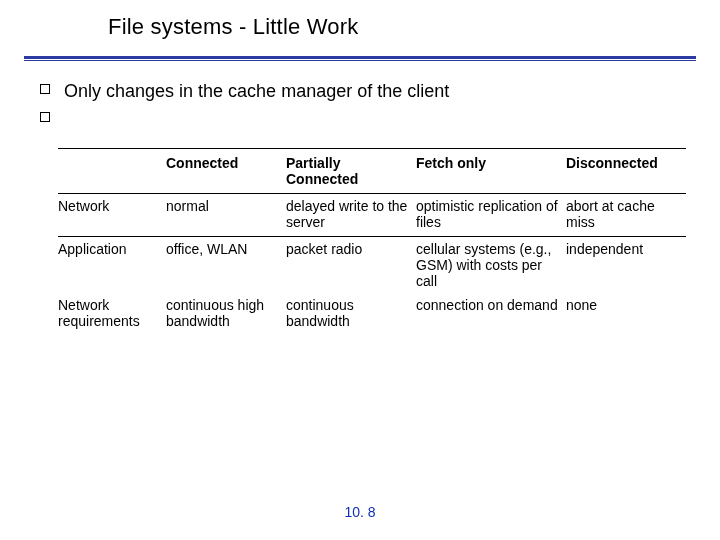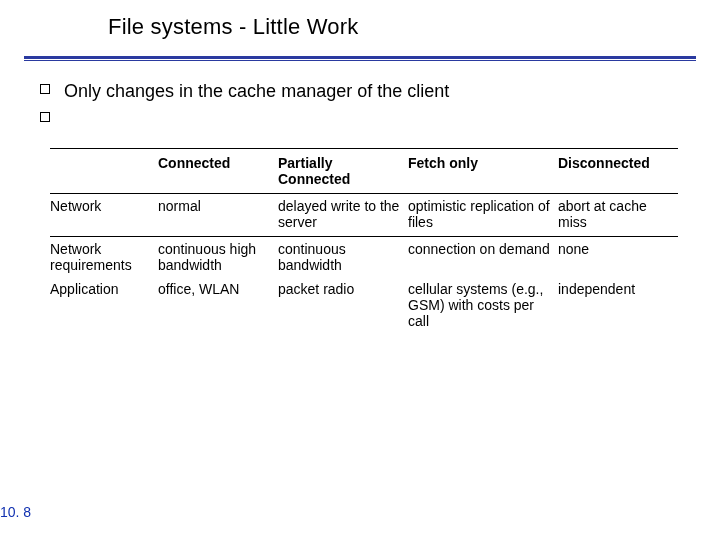--- a/index.html
+++ b/index.html
@@ -65,20 +65,21 @@
   .table-wrap {
     position: absolute;
     left: 50px;
     top: 148px;
     width: 628px;
   }
   table {
     border-collapse: collapse;
     width: 100%;
     font-size: 14px;
+    margin-left: 8px;
   }
   th, td {
     text-align: left;
     vertical-align: top;
     padding: 4px 6px 4px 0;
   }
   col.c0 { width: 108px; }
   col.c1 { width: 120px; }
   col.c2 { width: 130px; }
   col.c3 { width: 150px; }
@@ -95,20 +96,21 @@
     padding-bottom: 6px;
   }
   tbody td.rowhead {
     font-weight: normal;
   }
   .pagenum {
     position: absolute;
     left: 0;
     right: 0;
     bottom: 20px;
+    text-align: center;
     font-size: 14px;
     color: #1030b0;
   }
 </style>
 </head>
 <body>
 
 <div class="slide">
 
   <div class="title">File systems - Little Work</div>
@@ -148,32 +150,32 @@
       </thead>
       <tbody>
         <tr class="first">
           <td class="rowhead">Network</td>
           <td>normal</td>
           <td>delayed write to the server</td>
           <td>optimistic replication of files</td>
           <td>abort at cache miss</td>
         </tr>
         <tr>
+          <td class="rowhead">Application</td>
+          <td>office, WLAN</td>
+          <td>packet radio</td>
+          <td>cellular systems (e.g., GSM) with costs per call</td>
+          <td>independent</td>
+        </tr>
+        <tr>
           <td class="rowhead">Network requirements</td>
           <td>continuous high bandwidth</td>
           <td>continuous bandwidth</td>
           <td>connection on demand</td>
           <td>none</td>
-        </tr>
-        <tr>
-          <td class="rowhead">Application</td>
-          <td>office, WLAN</td>
-          <td>packet radio</td>
-          <td>cellular systems (e.g., GSM) with costs per call</td>
-          <td>independent</td>
         </tr>
       </tbody>
     </table>
   </div>
 
   <div class="pagenum">10. 8</div>
 
 </div>
 
 </body></html>

